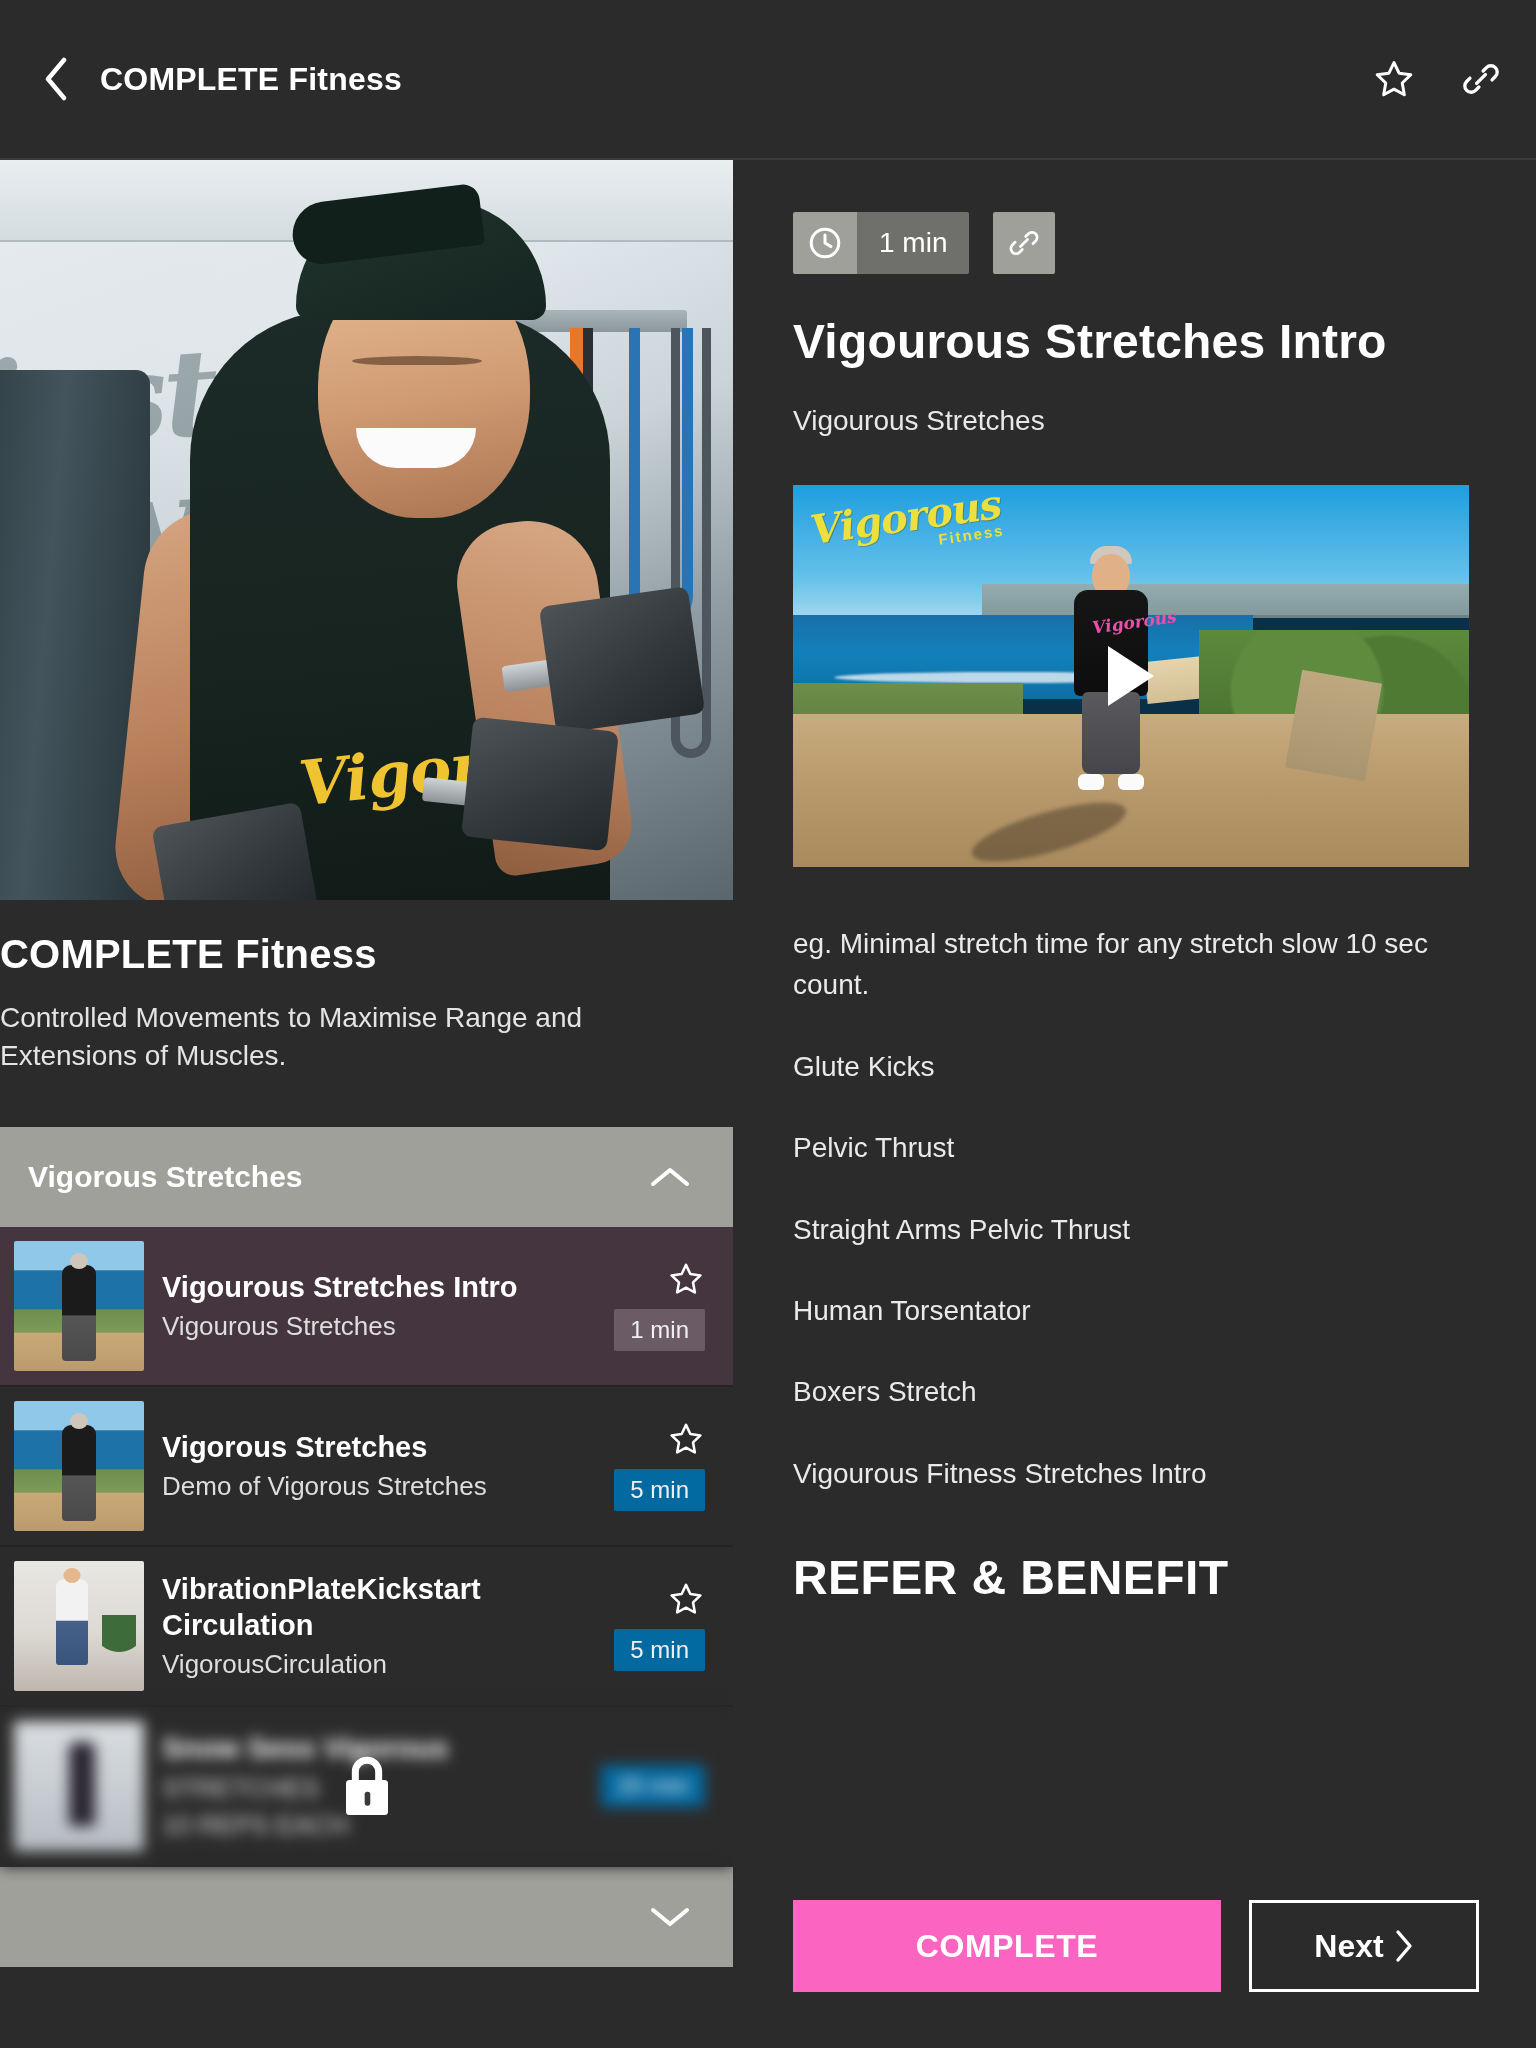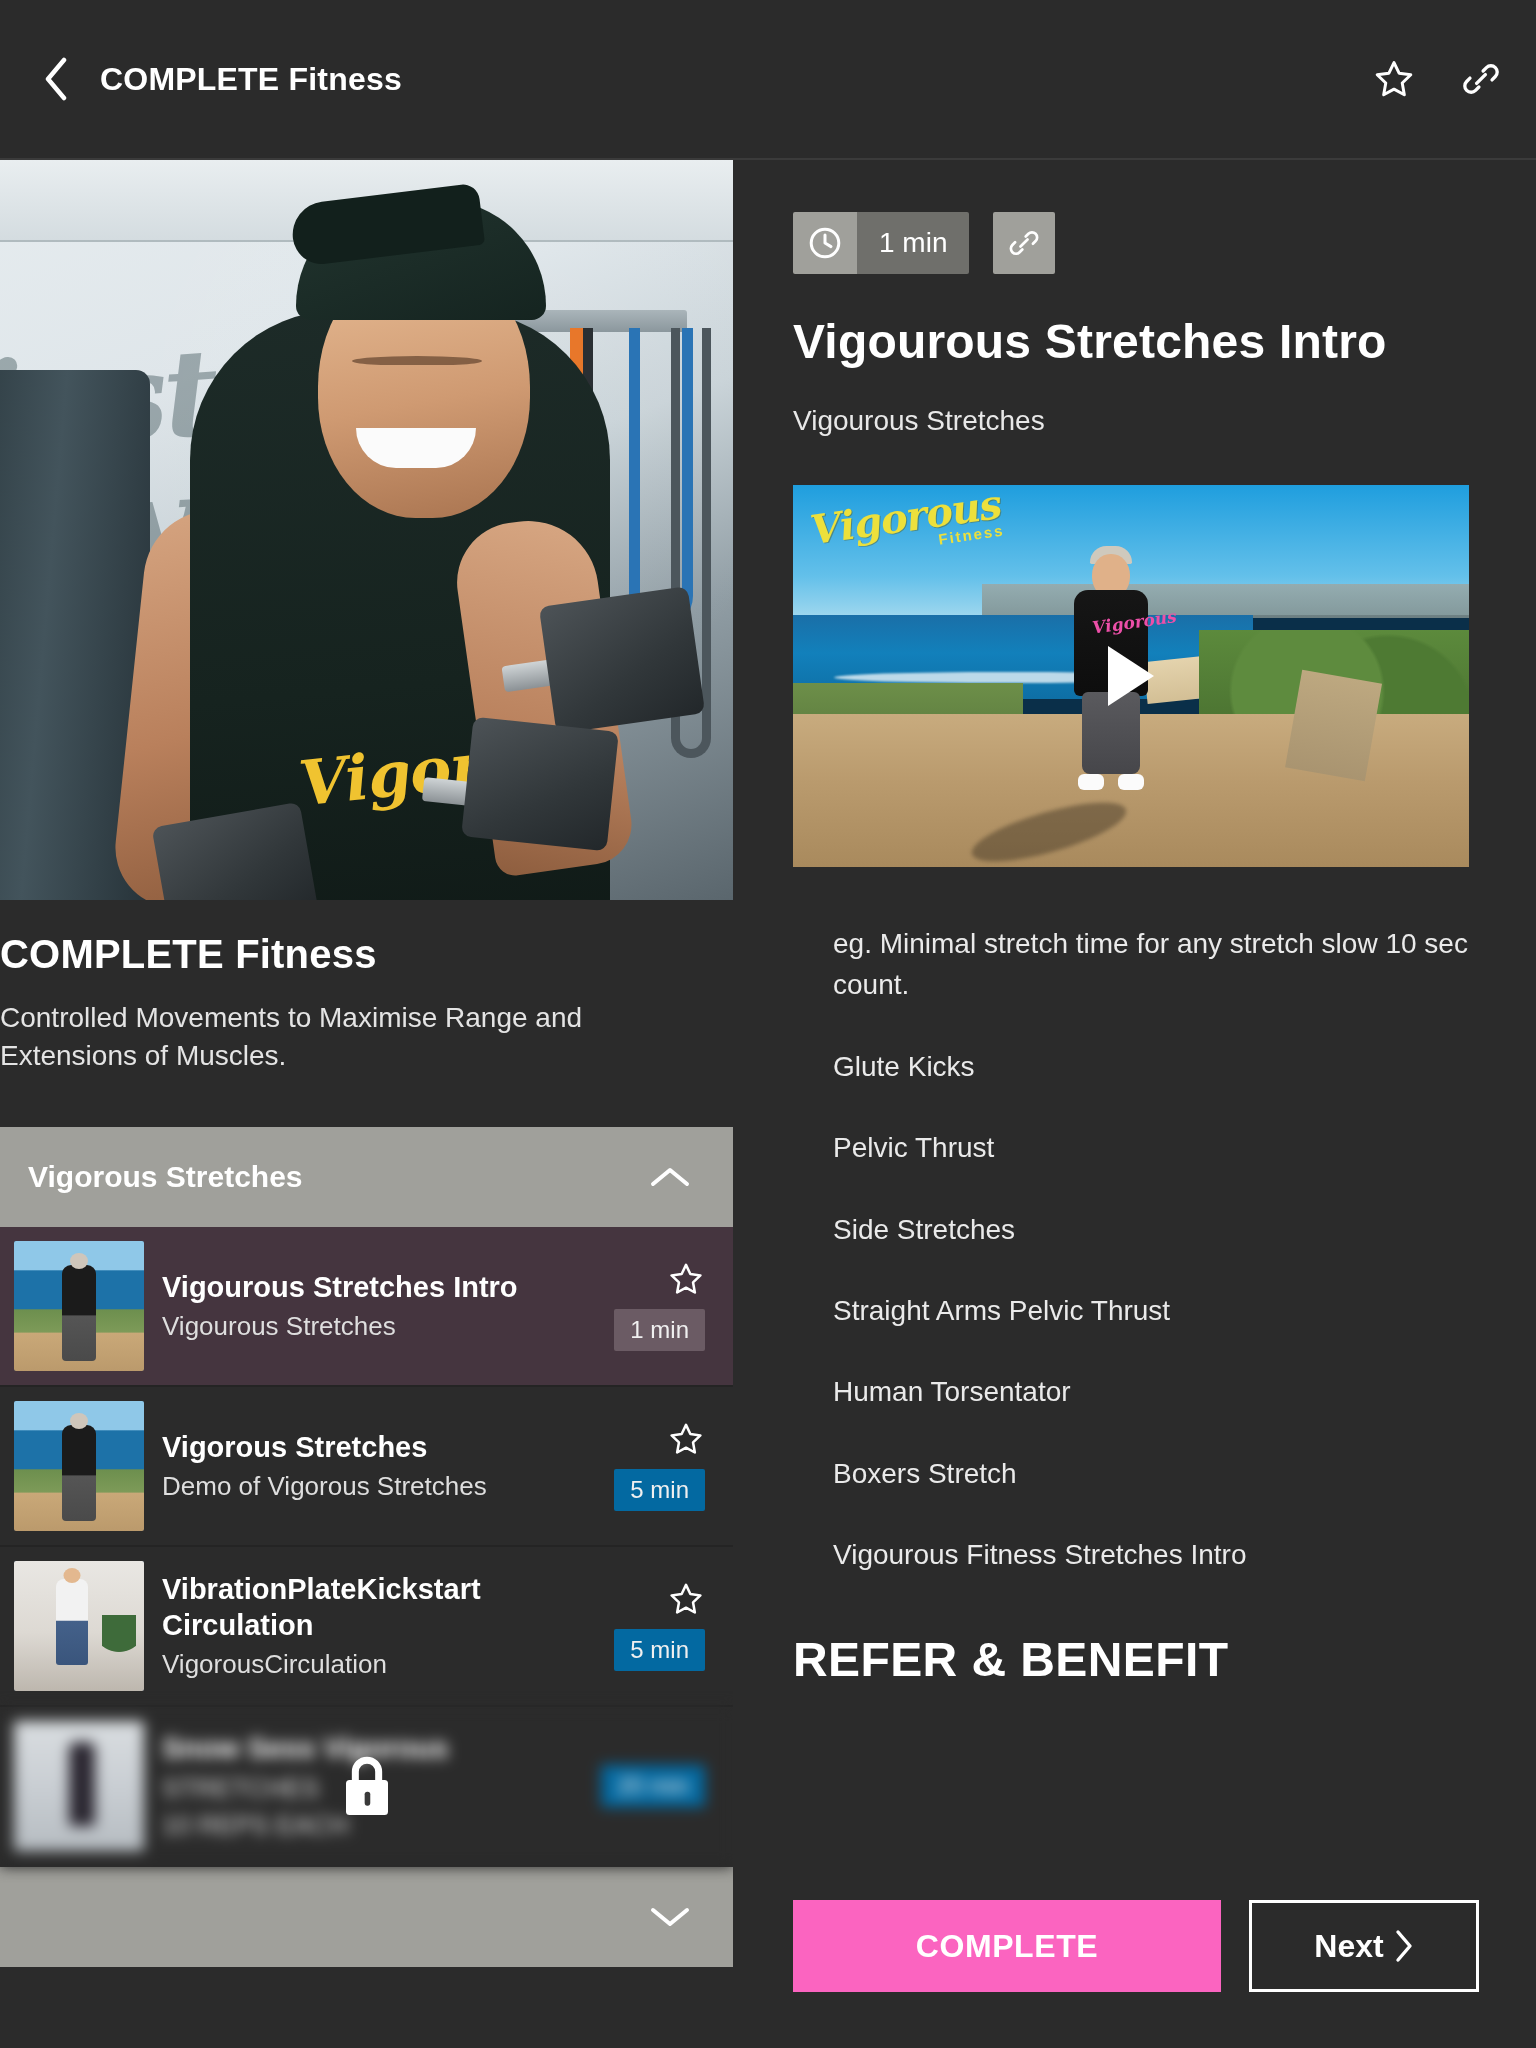--- a/index.html
+++ b/index.html
@@ -541,21 +541,20 @@
     border-bottom: 30px solid transparent;
   }
 
   .desc-block { margin-top: 56px; }
   .desc-p {
     font-size: 28px;
     color: #eaeaea;
     line-height: 1.48;
     margin-bottom: 40px;
     max-width: 660px;
-    margin-left: 40px;
   }
   .desc-p.bold { font-weight: normal; margin-bottom: 0; }
   .refer {
     font-size: 48px;
     font-weight: bold;
     color: #ffffff;
     margin-top: 56px;
     letter-spacing: 0.4px;
   }
 
@@ -820,21 +819,20 @@
             <div class="sub">Fitness</div>
           </div>
         </div>
         <div class="play-btn"></div>
       </div>
 
       <div class="desc-block">
         <div class="desc-p">eg. Minimal stretch time for any stretch slow 10 sec count.</div>
         <div class="desc-p">Glute Kicks</div>
         <div class="desc-p">Pelvic Thrust</div>
-        <div class="desc-p">Side Stretches</div>
         <div class="desc-p">Straight Arms Pelvic Thrust</div>
         <div class="desc-p">Human Torsentator</div>
         <div class="desc-p">Boxers Stretch</div>
         <div class="desc-p bold">Vigourous Fitness Stretches Intro</div>
       </div>
 
       <div class="refer">REFER &amp; BENEFIT</div>
 
       <div class="actions">
         <button class="btn-complete">COMPLETE</button>

